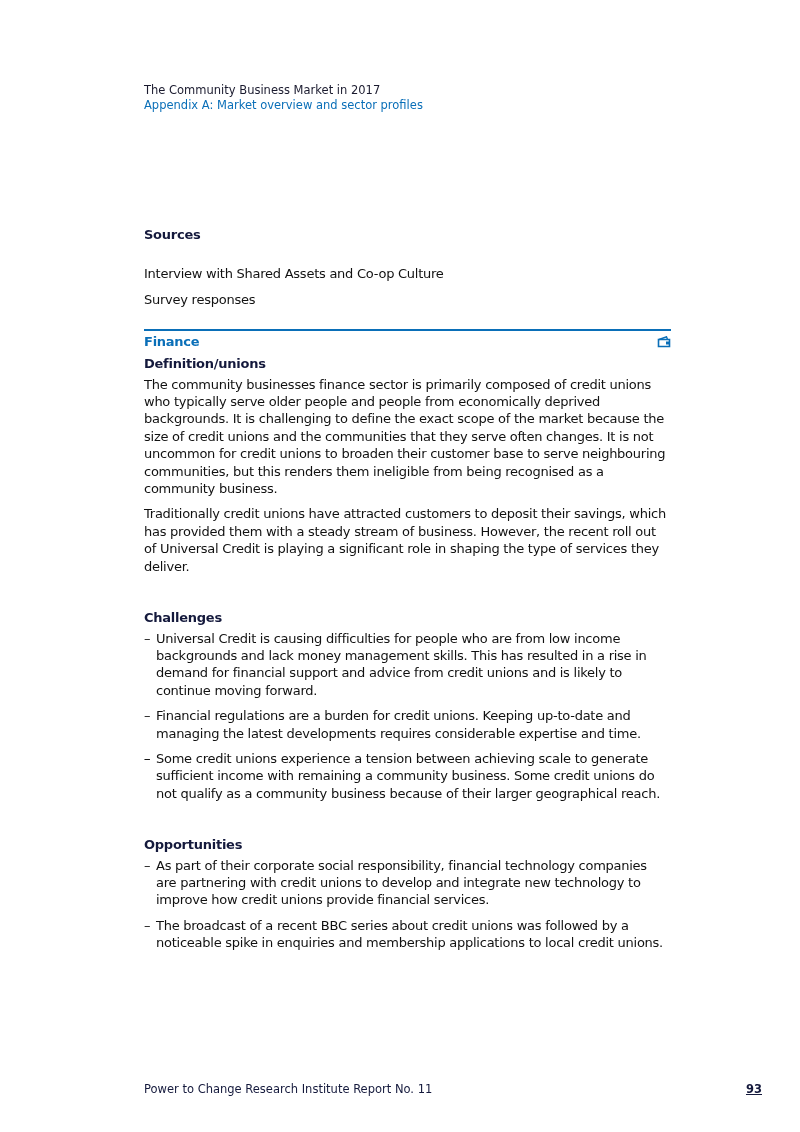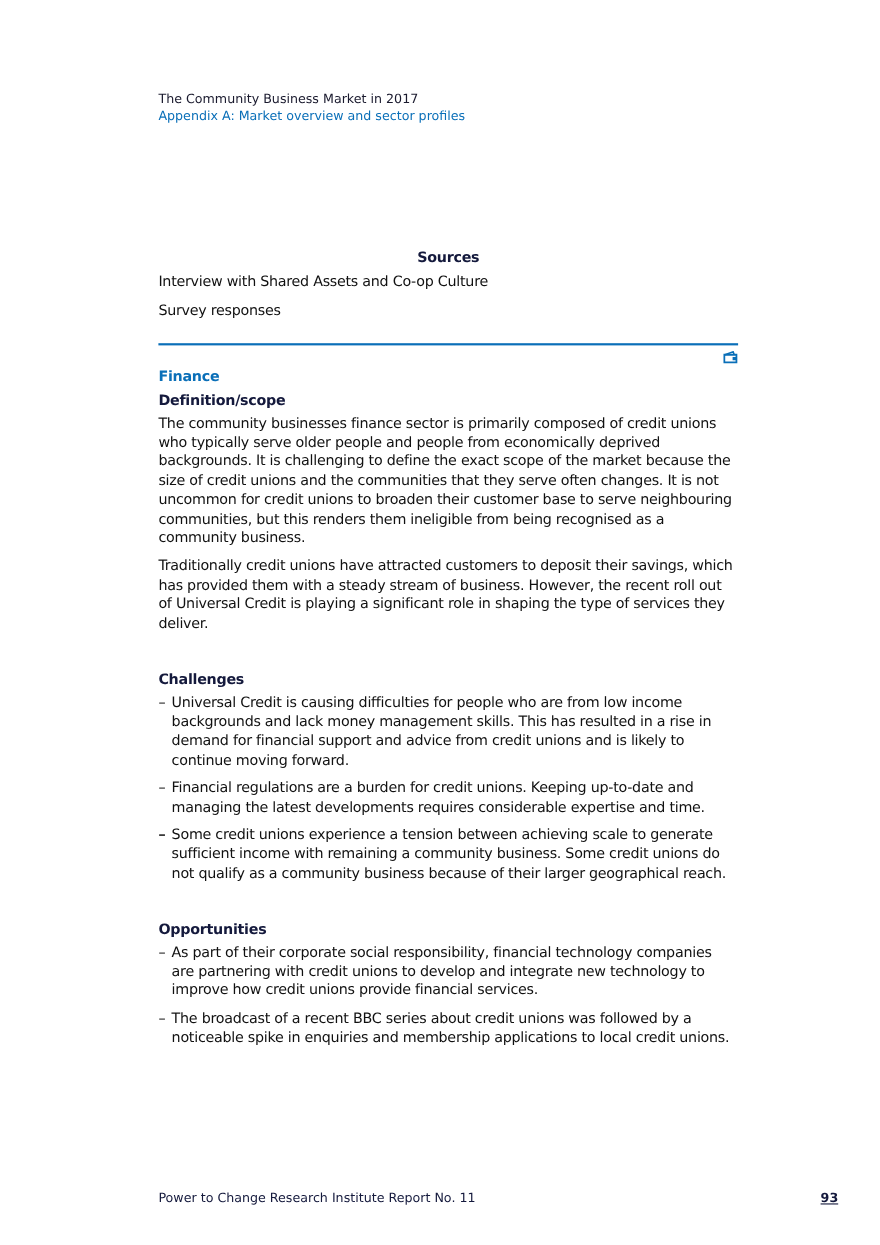--- a/index.html
+++ b/index.html
@@ -32,28 +32,28 @@
       width: 527px;
       font-size: 13px;
       line-height: 17.4px;
       letter-spacing: -0.25px;
     }
     .heading {
       font-weight: bold;
       color: #14193c;
       font-size: 13px;
     }
-    .sources .heading { margin-bottom: 5px; text-align: center; }
+    .sources .heading { margin-bottom: 22px; }
     .sources .item { margin-bottom: 8px; }
 
     .section-rule {
       margin-top: 21px;
       border-top: 2px solid #0a6fb8;
       position: relative;
-      padding-top: 20px;
+      padding-top: 2px;
     }
     .section-title {
       color: #0a6fb8;
       font-weight: bold;
       font-size: 13px;
       line-height: 17px;
     }
     .wallet-icon {
       position: absolute;
       right: 0;
@@ -116,21 +116,21 @@
   </div>
 
   <div class="section-rule">
     <div class="section-title">Finance</div>
     <svg class="wallet-icon" viewBox="0 0 14 12">
       <path d="M1.5 3.5 L1.5 10.5 L12.5 10.5 L12.5 3.5 Z" fill="none" stroke="#0a6fb8" stroke-width="1.6"></path>
       <path d="M2 3.5 L9.5 0.8 L10.5 3.5" fill="none" stroke="#0a6fb8" stroke-width="1.4"></path>
       <rect x="9" y="5.5" width="4" height="3" fill="#0a6fb8"></rect>
     </svg>
 
-    <div class="heading sub-heading">Definition/scope</div>
+    <div class="heading sub-heading">Definition/unions</div>
     <p>The community businesses finance sector is primarily composed of credit unions who typically serve older people and people from economically deprived backgrounds. It is challenging to define the exact scope of the market because the size of credit unions and the communities that they serve often changes. It is not uncommon for credit unions to broaden their customer base to serve neighbouring communities, but this renders them ineligible from being recognised as a community business.</p>
     <p>Traditionally credit unions have attracted customers to deposit their savings, which has provided them with a steady stream of business. However, the recent roll out of Universal Credit is playing a significant role in shaping the type of services they deliver.</p>
 
     <div class="heading block-heading">Challenges</div>
     <ul class="dash">
       <li>
         <span class="dash-mark">–</span>
         <span>Universal Credit is causing difficulties for people who are from low income backgrounds and lack money management skills. This has resulted in a rise in demand for financial support and advice from credit unions and is likely to continue moving forward.</span>
       </li>
       <li>

